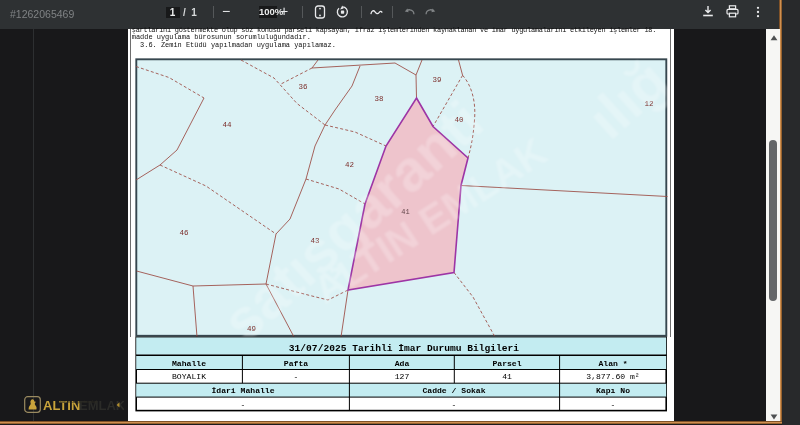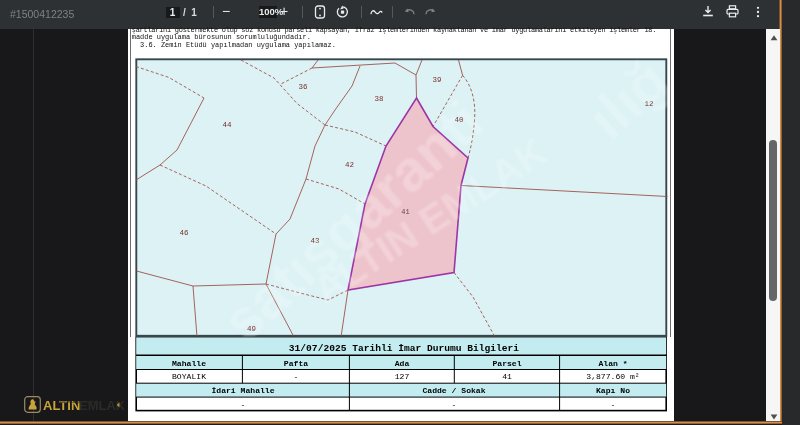--- a/index.html
+++ b/index.html
@@ -7,21 +7,21 @@
   .abs{position:absolute;}
 </style>
 </head>
 <body>
 
 <div class="abs" style="left:782px;top:0;width:18px;height:425px;background:#28292b;"></div>
 
 <div class="abs" style="left:779px;top:0;width:3px;height:425px;background:linear-gradient(90deg,#5a3414,#cf9051,#7a4a1e);"></div>
 
 <div class="abs" style="left:0;top:0;width:779px;height:29px;background:#2e3133;"></div>
-<div class="abs" style="left:10px;top:7.5px;color:#7f8284;font-size:10.5px;">#1500412235</div>
+<div class="abs" style="left:10px;top:7.5px;color:#7f8284;font-size:10.5px;">#1262065469</div>
 
 <div class="abs" style="left:165.5px;top:6.5px;width:14px;height:11.5px;background:#18191a;color:#eceded;font-size:10px;font-weight:600;text-align:center;line-height:11.5px;">1</div>
 <div class="abs" style="left:183px;top:6.5px;color:#d7d9da;font-size:10px;font-weight:600;line-height:11.5px;">/&nbsp;&nbsp;1</div>
 <div class="abs" style="left:213px;top:6px;width:1px;height:12px;background:#55585a;"></div>
 <div class="abs" style="left:222px;top:3px;color:#e9eaec;font-size:14px;">−</div>
 <div class="abs" style="left:259px;top:5.5px;width:18px;height:12px;background:#18191a;color:#eceded;font-size:9.5px;font-weight:600;text-align:center;line-height:12px;">100%</div>
 <div class="abs" style="left:280px;top:3px;color:#e9eaec;font-size:14px;">+</div>
 <div class="abs" style="left:302px;top:6px;width:1px;height:12px;background:#55585a;"></div>
 
 <svg class="abs" style="left:314px;top:5px;" width="12" height="14" viewBox="0 0 12 14">

